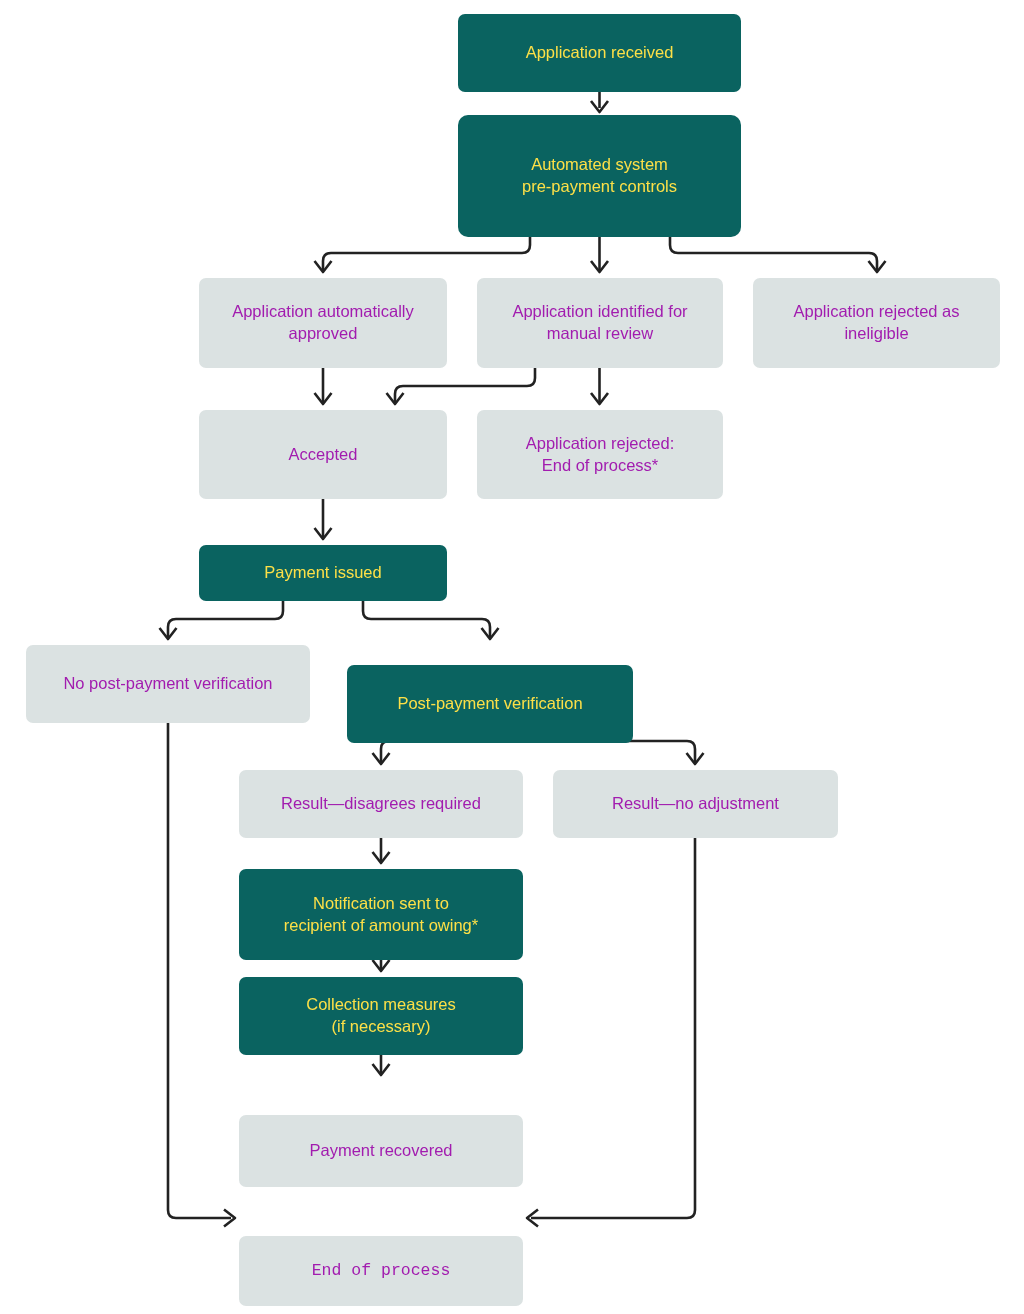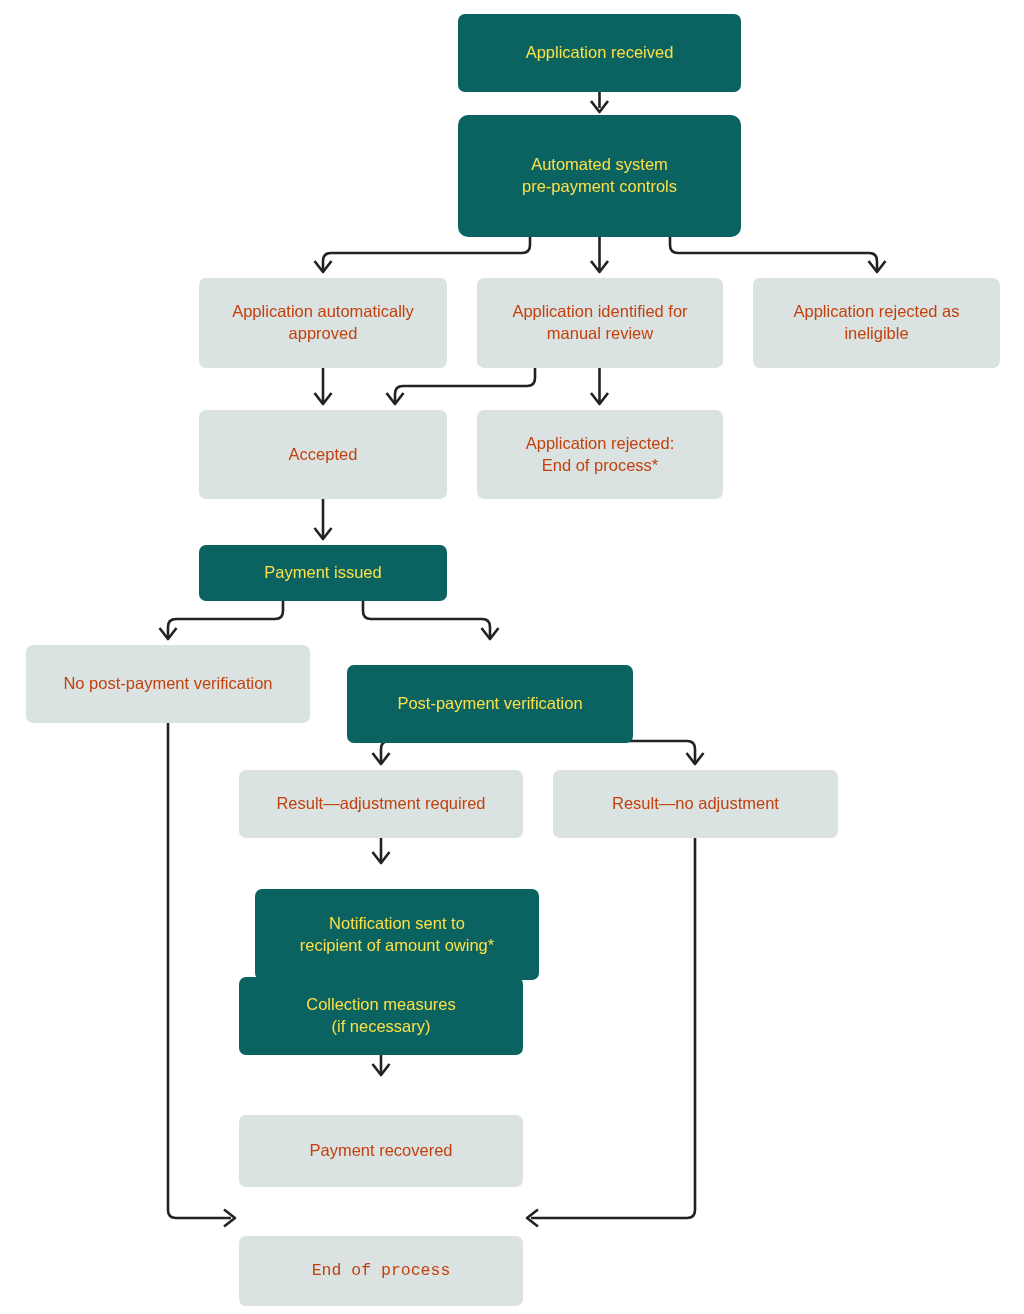--- a/index.html
+++ b/index.html
@@ -39,21 +39,21 @@
     font-size: 16.5px;
     padding: 4px 10px;
     z-index: 2;
   }
   .node.dark {
     background: #0a6360;
     color: #fde047;
   }
   .node.light {
     background: #dbe2e2;
-    color: #c2410c;
+    color: #a21caf;
   }
   .node span {
     display: block;
     white-space: pre-line;
   }
   #footnote {
     position: absolute;
     left: 28px;
     top: 1265px;
     font-size: 16.5px;
@@ -160,26 +160,26 @@
       <div class="node dark" style="left: 199px; top: 545px; width: 248px; height: 56px;">
         <span>Payment issued</span>
       </div>
       <div class="node light" style="left: 26px; top: 645px; width: 284px; height: 78px;">
         <span>No post-payment verification</span>
       </div>
       <div class="node dark" style="left: 347px; top: 645px; width: 286px; height: 78px; margin-top: 20px;">
         <span>Post-payment verification</span>
       </div>
       <div class="node light" style="left: 239px; top: 770px; width: 284px; height: 68px;">
-        <span>Result—adjustment required</span>
+        <span>Result—disagrees required</span>
       </div>
       <div class="node light" style="left: 553px; top: 770px; width: 285px; height: 68px;">
         <span>Result—no adjustment</span>
       </div>
-      <div class="node dark" style="left: 255px; top: 869px; width: 284px; height: 91px; margin-top: 20px;">
+      <div class="node dark" style="left: 239px; top: 869px; width: 284px; height: 91px;">
         <span>Notification sent to
 recipient of amount owing*</span>
       </div>
       <div class="node dark" style="left: 239px; top: 977px; width: 284px; height: 78px;">
         <span>Collection measures
 (if necessary)</span>
       </div>
       <div class="node light" style="left: 239px; top: 1115px; width: 284px; height: 72px;">
         <span>Payment recovered</span>
       </div>

